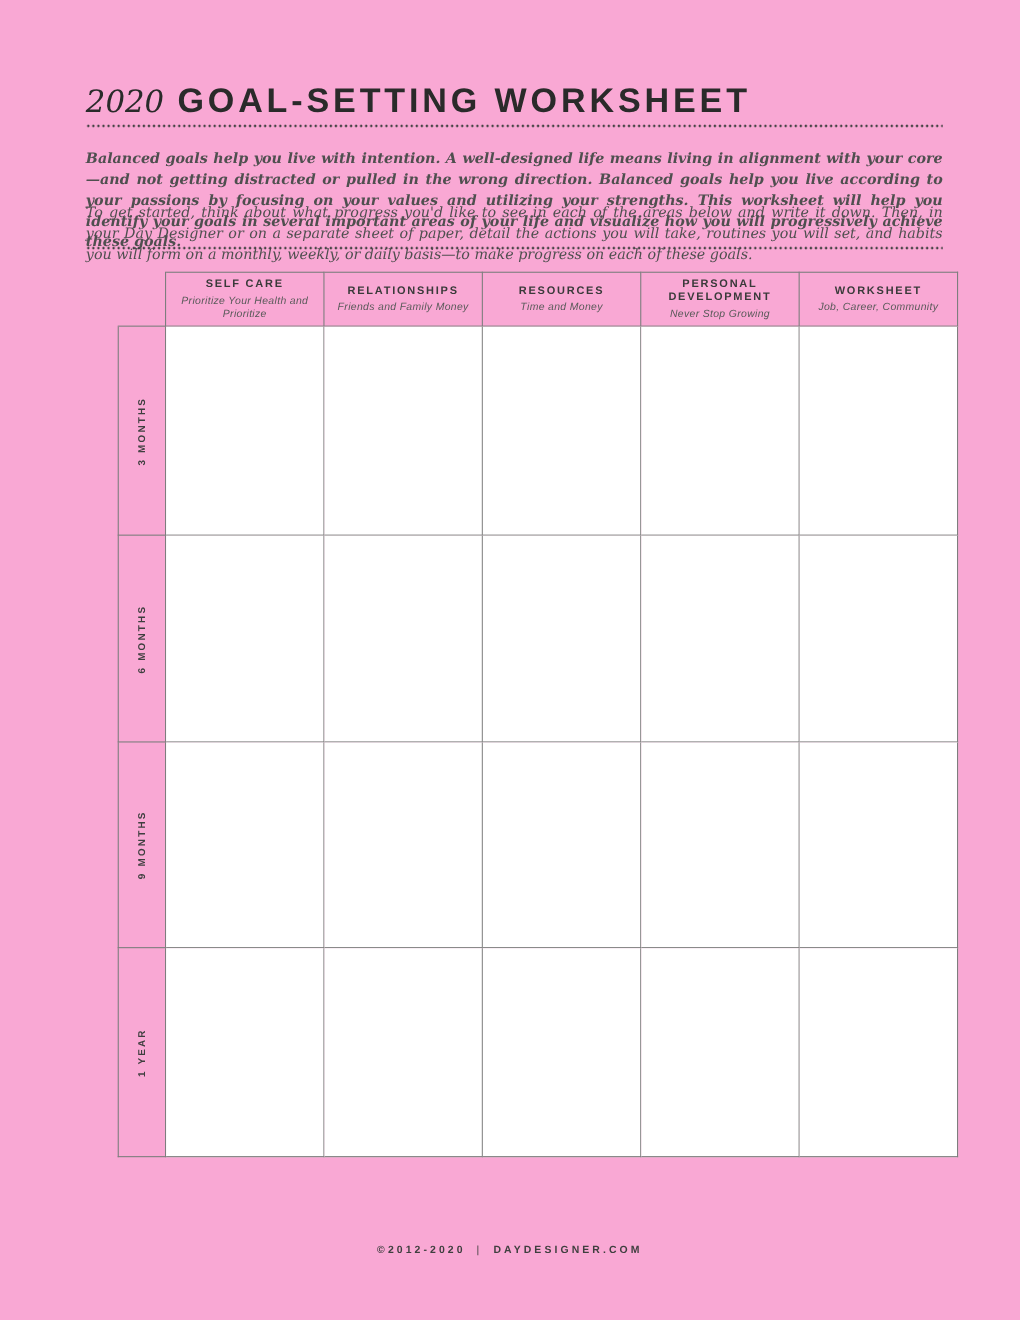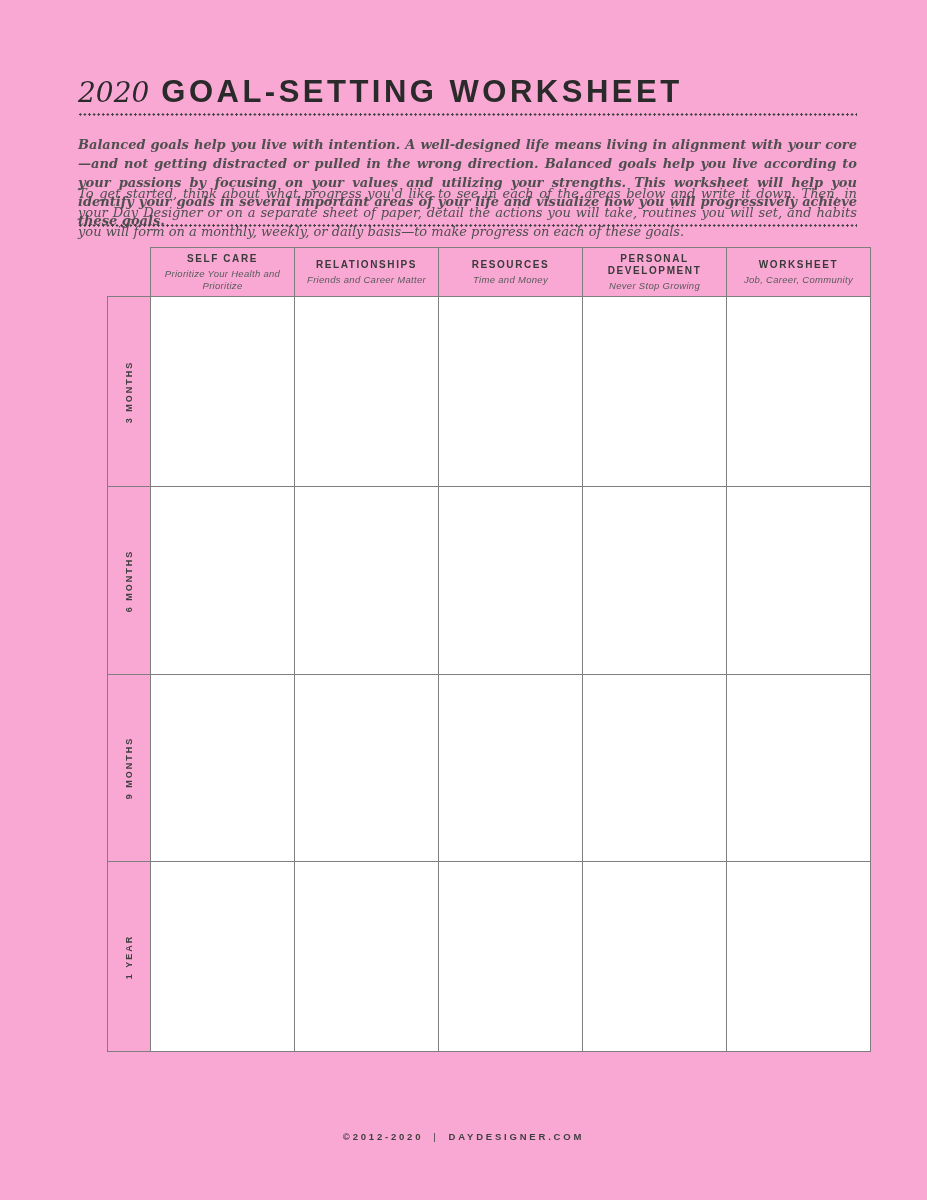--- a/index.html
+++ b/index.html
@@ -195,21 +195,21 @@
   <div class="goal-grid">
 
     <div class="corner-cell"></div>
 
     <div class="cell header-cell">
       <div class="h-title">SELF CARE</div>
       <div class="h-sub">Prioritize Your Health and Prioritize</div>
     </div>
     <div class="cell header-cell">
       <div class="h-title">RELATIONSHIPS</div>
-      <div class="h-sub">Friends and Career Matter</div>
+      <div class="h-sub">Friends and Family Money</div>
     </div>
     <div class="cell header-cell">
       <div class="h-title">RESOURCES</div>
       <div class="h-sub">Time and Money</div>
     </div>
     <div class="cell header-cell">
       <div class="h-title">PERSONAL DEVELOPMENT</div>
       <div class="h-sub">Never Stop Growing</div>
     </div>
     <div class="cell header-cell">

